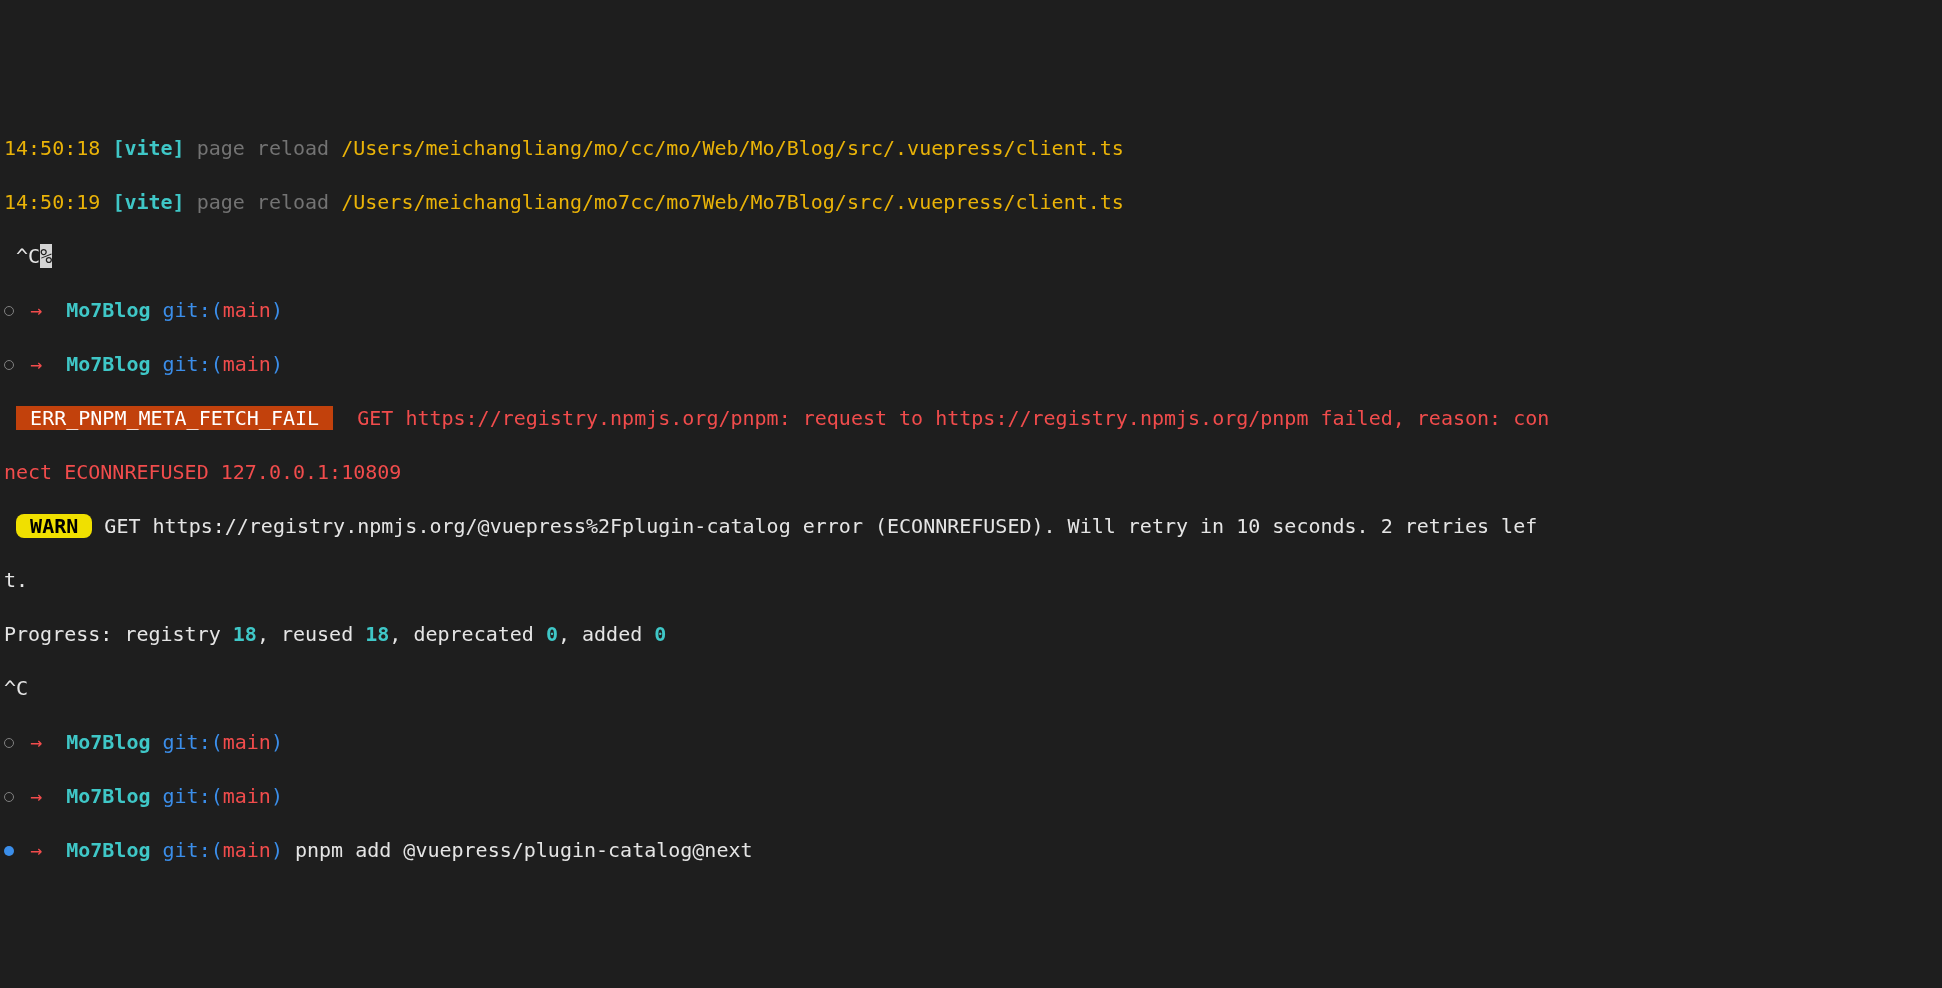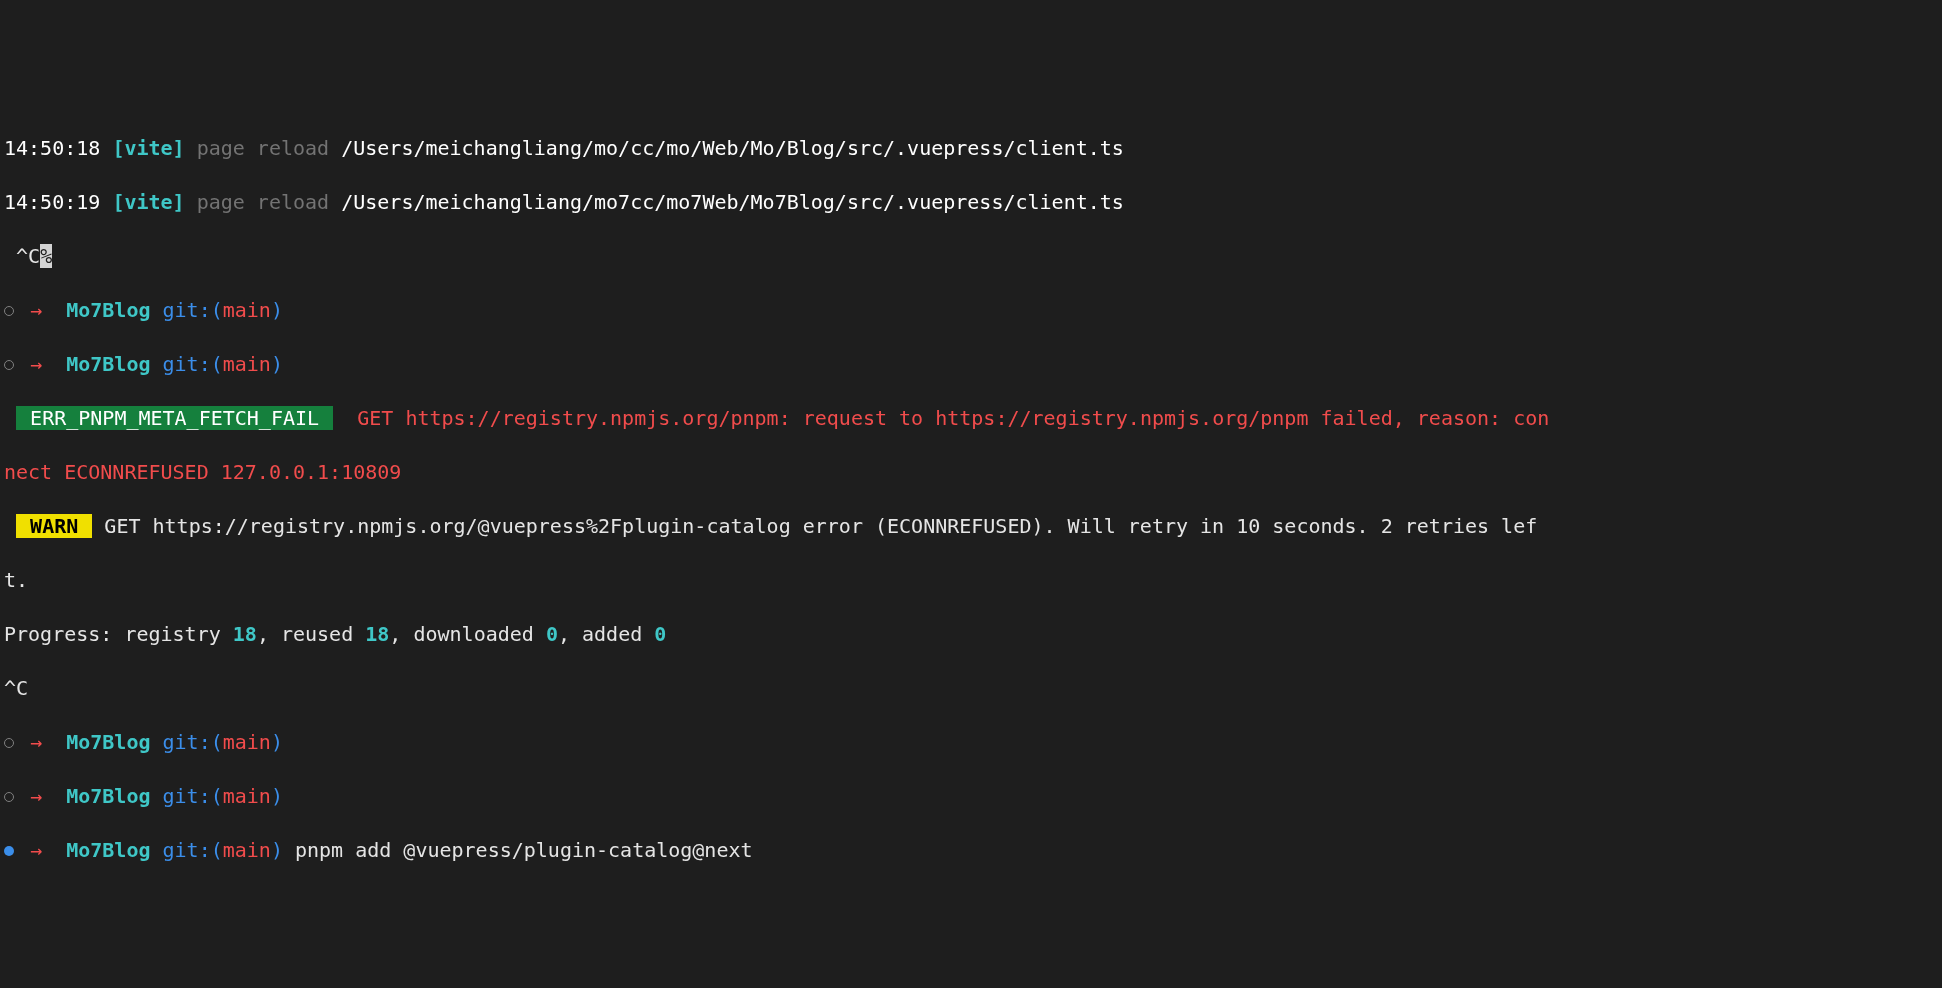--- a/index.html
+++ b/index.html
@@ -13,28 +13,28 @@
     white-space: pre;
     overflow-x: auto;
   }
   .terminal {
     padding: 0 20px 10px 4px;
   }
   .line {
     display: block;
     min-height: 1.35em;
   }
-  .gray { color: #ffffff; }
+  .gray { color: #eab308; }
   .cyan { color: #3fc7c7; font-weight: bold; }
   .green { color: #737373; }
   .blue { color: #3b8eea; }
   .red { color: #f14c4c; }
   .white { color: #e5e5e5; }
-  .yellow-bg { background: #f0e000; color: #000; padding: 0 2px; font-weight: bold; }
-  .red-bg { background: #15803d; color: #fff; padding: 0 2px; }
+  .yellow-bg { background: #f0e000; color: #000; padding: 0 2px; font-weight: bold; border-radius: 8px; }
+  .red-bg { background: #c2410c; color: #fff; padding: 0 2px; }
   .bullet { display:inline-block; width:10px; height:10px; border-radius:50%; vertical-align: middle; margin-right:4px; position: relative; top:-1px;}
   .bullet-empty { border: 1.5px solid #808080; background: transparent; box-sizing: border-box;}
   .bullet-red-x { color:#f14c4c; font-weight:bold; display:inline-block; width:14px;}
   .bullet-blue { background:#3b8eea; }
   .cursor-block { background:#d4d4d4; color:#1e1e1e; }
 </style>
 </head>
 <body>
 
 
@@ -42,21 +42,21 @@
 <div class="terminal">
 <span class="line"><span class="gray">14:50:18 </span><span class="cyan">[vite]</span><span class="green"> page reload </span><span class="gray">/Users/meichangliang/mo/cc/mo/Web/Mo/Blog/src/.vuepress/client.ts</span></span>
 <span class="line"><span class="gray">14:50:19 </span><span class="cyan">[vite]</span><span class="green"> page reload </span><span class="gray">/Users/meichangliang/mo7cc/mo7Web/Mo7Blog/src/.vuepress/client.ts</span></span>
 <span class="line"> <span class="white">^C</span><span class="cursor-block">%</span></span>
 <span class="line"><span class="bullet bullet-empty"></span><span class="red"> →  </span><span class="cyan">Mo7Blog</span><span class="blue"> git:(</span><span class="red">main</span><span class="blue">)</span></span>
 <span class="line"><span class="bullet bullet-empty"></span><span class="red"> →  </span><span class="cyan">Mo7Blog</span><span class="blue"> git:(</span><span class="red">main</span><span class="blue">)</span></span>
 <span class="line"> <span class="red-bg"> ERR_PNPM_META_FETCH_FAIL </span> <span class="red"> GET https://registry.npmjs.org/pnpm: request to https://registry.npmjs.org/pnpm failed, reason: con</span></span>
 <span class="line"><span class="red">nect ECONNREFUSED 127.0.0.1:10809</span></span>
 <span class="line"> <span class="yellow-bg"> WARN </span><span class="white"> GET https://registry.npmjs.org/@vuepress%2Fplugin-catalog error (ECONNREFUSED). Will retry in 10 seconds. 2 retries lef</span></span>
 <span class="line"><span class="white">t.</span></span>
-<span class="line"><span class="white">Progress: registry </span><span class="cyan">18</span><span class="white">, reused </span><span class="cyan">18</span><span class="white">, downloaded </span><span class="cyan">0</span><span class="white">, added </span><span class="cyan">0</span></span>
+<span class="line"><span class="white">Progress: registry </span><span class="cyan">18</span><span class="white">, reused </span><span class="cyan">18</span><span class="white">, deprecated </span><span class="cyan">0</span><span class="white">, added </span><span class="cyan">0</span></span>
 <span class="line"><span class="white">^C</span></span>
 <span class="line"><span class="bullet bullet-empty"></span><span class="red"> →  </span><span class="cyan">Mo7Blog</span><span class="blue"> git:(</span><span class="red">main</span><span class="blue">)</span></span>
 <span class="line"><span class="bullet bullet-empty"></span><span class="red"> →  </span><span class="cyan">Mo7Blog</span><span class="blue"> git:(</span><span class="red">main</span><span class="blue">)</span></span>
 <span class="line"><span class="bullet bullet-blue"></span><span class="red"> →  </span><span class="cyan">Mo7Blog</span><span class="blue"> git:(</span><span class="red">main</span><span class="blue">)</span><span class="white"> pnpm add @vuepress/plugin-catalog@next</span></span>
 
 
 
 
 
 

